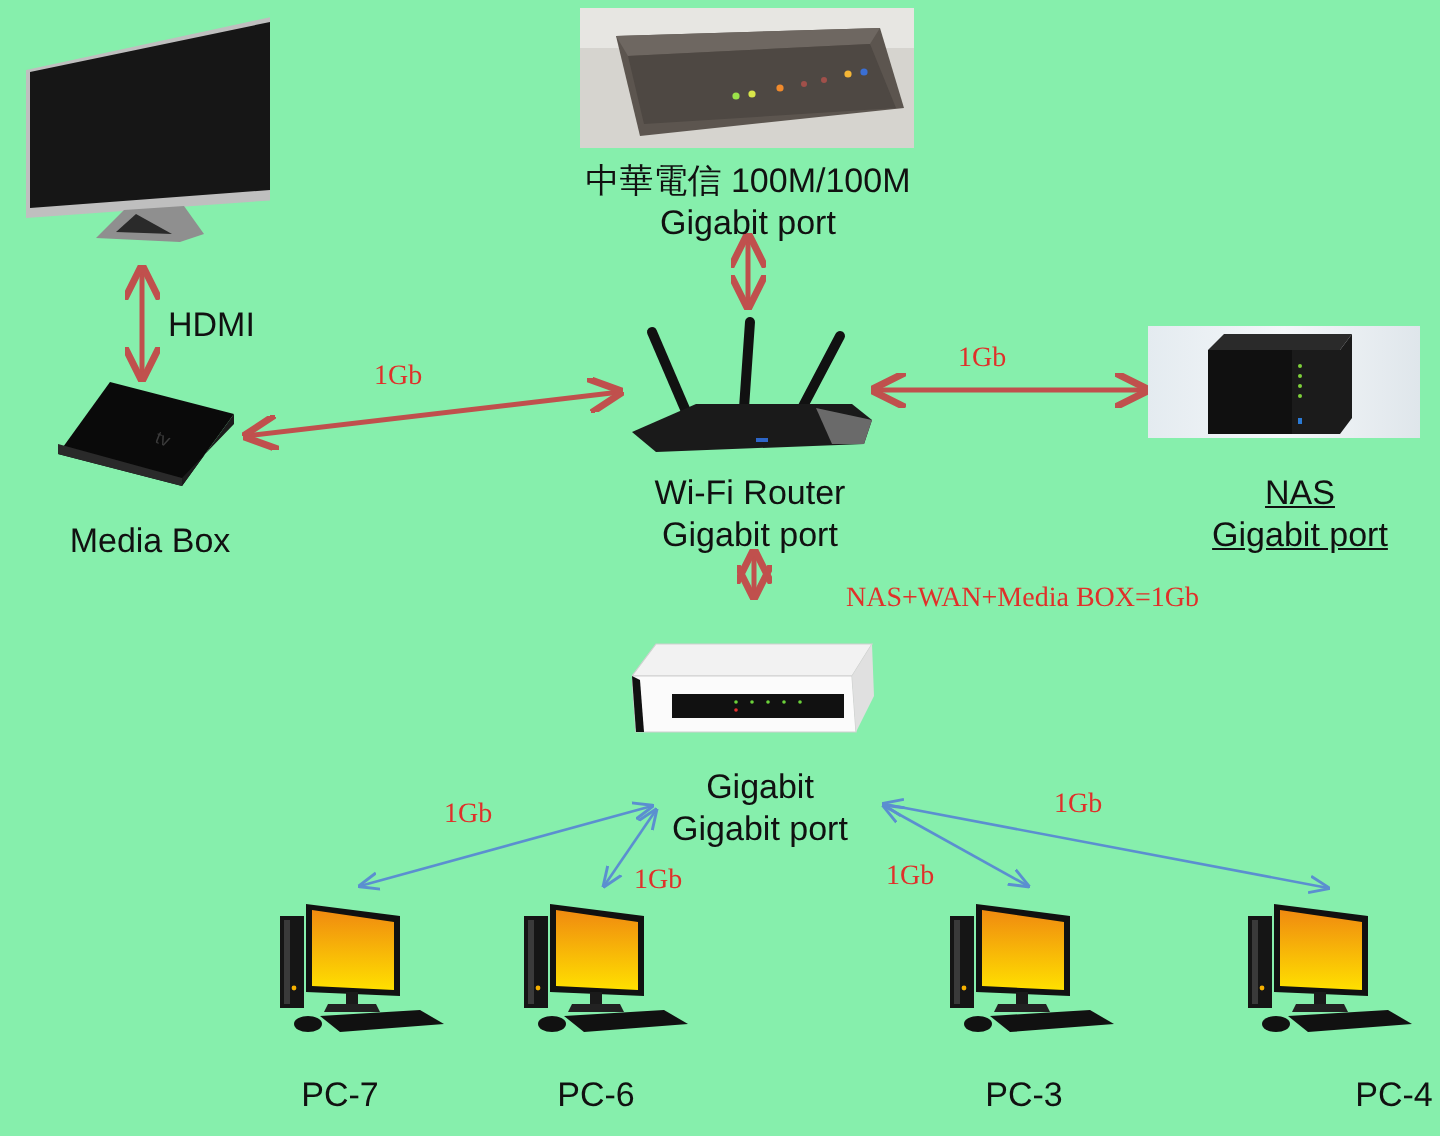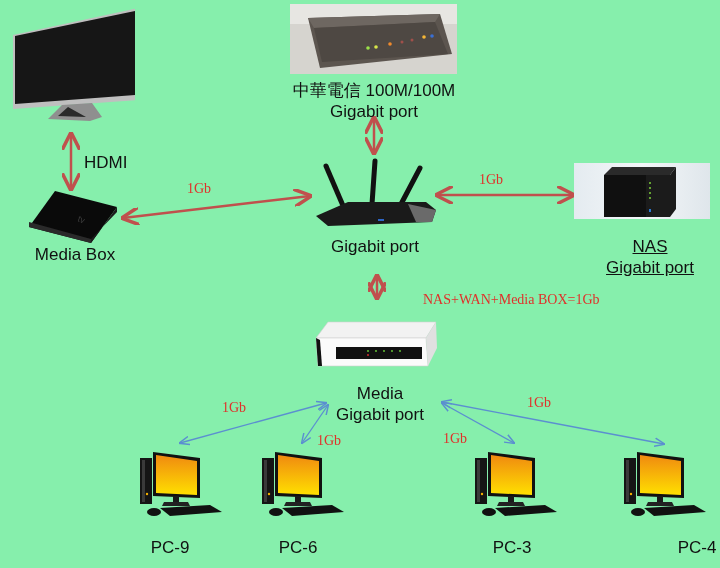--- a/index.html
+++ b/index.html
@@ -67,35 +67,36 @@
   <div class="lbl" style="left:84px;top:152px;text-align:right;">HDMI</div>
 
   <div class="icon" style="left:25px;top:189px;width:96px;height:55px;">
     <svg width="96" height="55">
       <path d="M30,2 L92,18 L66,54 L4,38 Z" fill="#0a0a0a"></path>
       <path d="M4,38 L66,54 L66,50 L4,33 Z" fill="#2a2a2a"></path>
       <path d="M66,54 L92,18 L92,23 L66,50 Z" fill="#1c1c1c"></path>
       <text x="52" y="32" fill="#3b3b3b" font-size="9" font-family="Liberation Sans, sans-serif" transform="rotate(22 52 32)">tv</text>
     </svg>
   </div>
-  <div class="lbl" style="left:20px;top:244px;width:110px;">Media Box</div>
+  <div class="lbl" style="left:20px;top:260px;width:110px;">Media Box</div>
 
   <div class="speed" style="left:187px;top:181px;">1Gb</div>
 
   <div class="icon" style="left:308px;top:158px;width:130px;height:72px;">
     <svg width="130" height="72">
       <path d="M18,8 L36,50" stroke="#111" stroke-width="5" stroke-linecap="round"></path>
       <path d="M67,3 L64,46" stroke="#111" stroke-width="5" stroke-linecap="round"></path>
       <path d="M112,10 L92,48" stroke="#111" stroke-width="5" stroke-linecap="round"></path>
       <path d="M8,58 L40,44 L118,44 L128,52 L124,64 L20,68 Z" fill="#1a1a1a"></path>
       <path d="M100,46 L128,52 L124,64 L108,64 Z" fill="#6a6a6a"></path>
       <rect x="70" y="61" width="6" height="2" fill="#2d66c8"></rect>
     </svg>
   </div>
   <div class="lbl" style="left:310px;top:236px;width:130px;">
+    <div>Wi-Fi Router</div>
     <div>Gigabit port</div>
   </div>
 
   <div class="speed" style="left:479px;top:172px;">1Gb</div>
 
   <div class="icon" style="left:574px;top:163px;width:136px;height:56px;">
     <svg width="136" height="56">
       <defs>
         <linearGradient id="nasbg" x1="0" y1="0" x2="1" y2="0">
           <stop offset="0" stop-color="#e4ebf0"></stop>
@@ -130,21 +131,21 @@
       <rect x="20" y="29" width="86" height="12" fill="#111"></rect>
       <circle cx="52" cy="33" r="0.9" fill="#6cd23a"></circle>
       <circle cx="60" cy="33" r="0.9" fill="#6cd23a"></circle>
       <circle cx="68" cy="33" r="0.9" fill="#6cd23a"></circle>
       <circle cx="76" cy="33" r="0.9" fill="#6cd23a"></circle>
       <circle cx="84" cy="33" r="0.9" fill="#6cd23a"></circle>
       <circle cx="52" cy="37" r="0.9" fill="#e63030"></circle>
     </svg>
   </div>
   <div class="lbl" style="left:320px;top:383px;width:120px;">
-    <div>Media</div>
+    <div>Gigabit</div>
     <div>Gigabit port</div>
   </div>
 
   <div class="speed" style="left:222px;top:400px;">1Gb</div>
   <div class="speed" style="left:317px;top:433px;">1Gb</div>
   <div class="speed" style="left:443px;top:431px;">1Gb</div>
   <div class="speed" style="left:527px;top:395px;">1Gb</div>
 
   <div id="pc-template-holder"></div>
 
@@ -210,18 +211,18 @@
   <rect x="6" y="10" width="3" height="42" fill="#3a3a3a"></rect>
   <circle cx="11" cy="44" r="1.2" fill="#f5b000"></circle>
   <path d="M17,2 L64,8 L64,48 L17,46 Z" fill="#111"></path>
   <path d="M20,5 L61,11 L61,45 L20,43 Z" fill="url(#scr)"></path>
   <rect x="37" y="46" width="6" height="6" fill="#1a1a1a"></rect>
   <path d="M28,52 L52,52 L54,56 L26,56 Z" fill="#222"></path>
   <path d="M24,58 L74,55 L86,62 L34,66 Z" fill="#111"></path>
   <ellipse cx="18" cy="62" rx="7" ry="4" fill="#111"></ellipse>
 </svg></div>
 
-  <div class="lbl" style="left:140px;top:537px;width:60px;">PC-9</div>
+  <div class="lbl" style="left:140px;top:537px;width:60px;">PC-7</div>
   <div class="lbl" style="left:268px;top:537px;width:60px;">PC-6</div>
   <div class="lbl" style="left:482px;top:537px;width:60px;">PC-3</div>
   <div class="lbl" style="left:667px;top:537px;width:60px;">PC-4</div>
 
 </div>
 
 </body></html>

